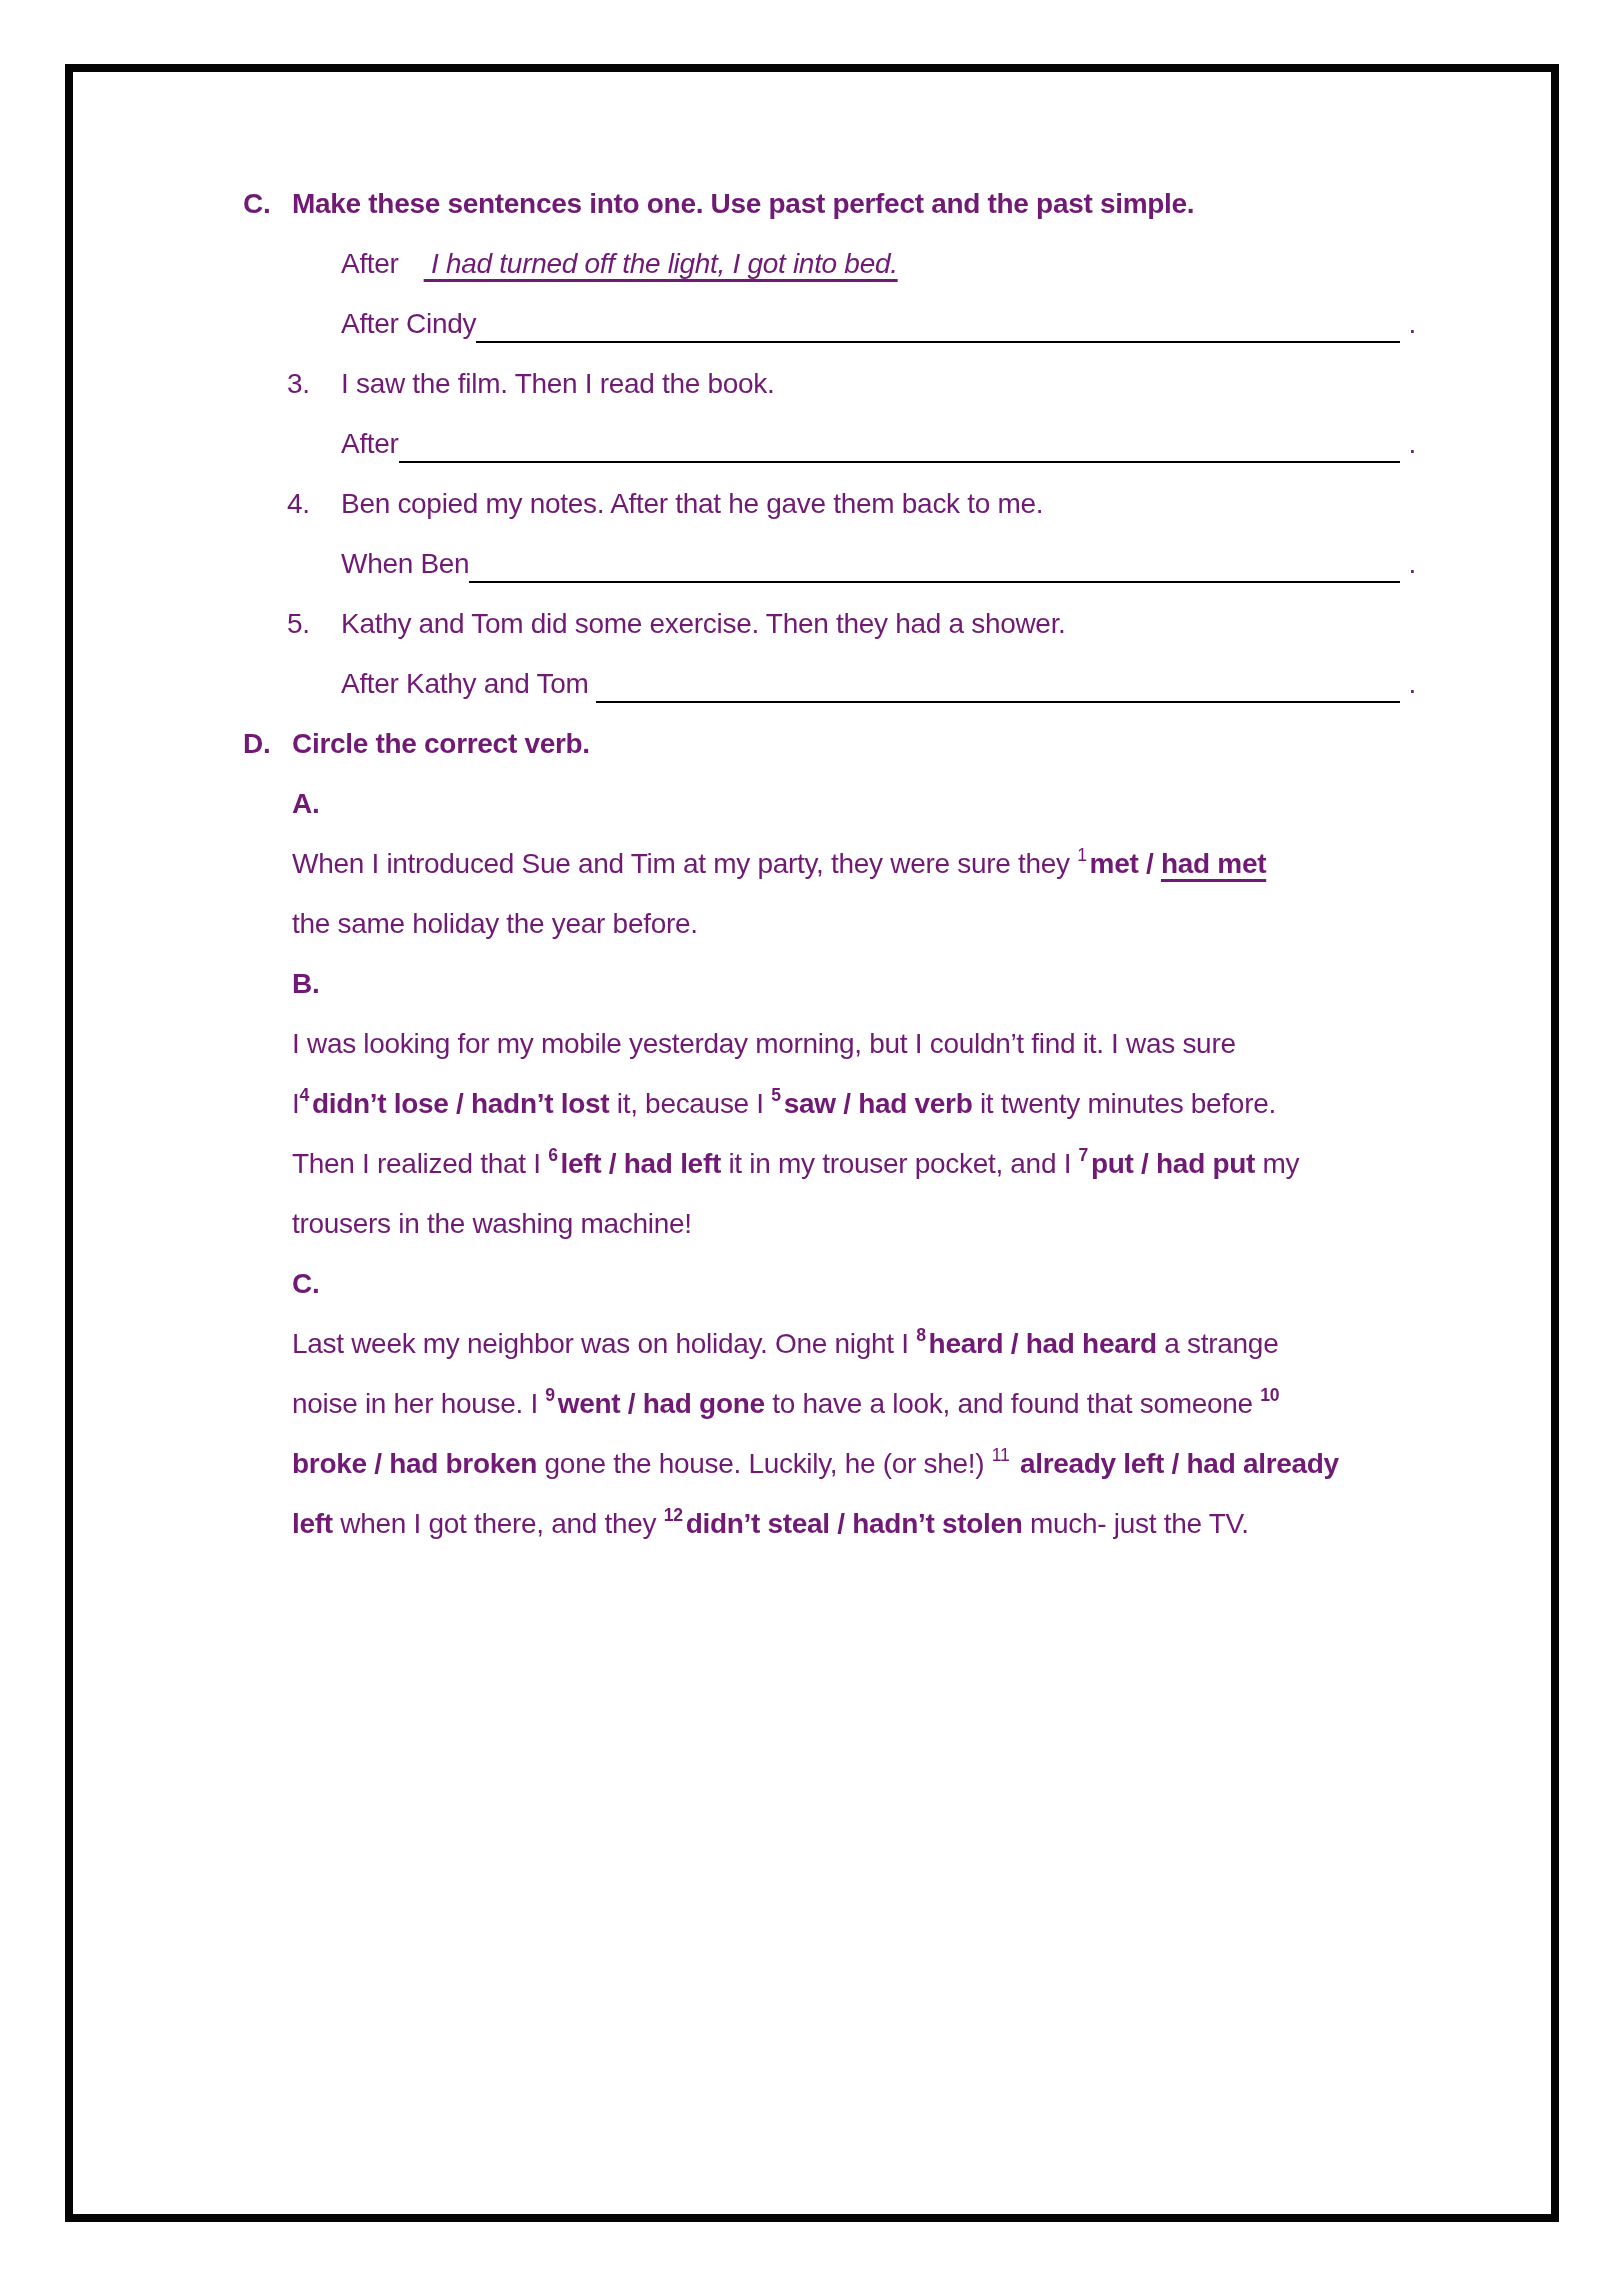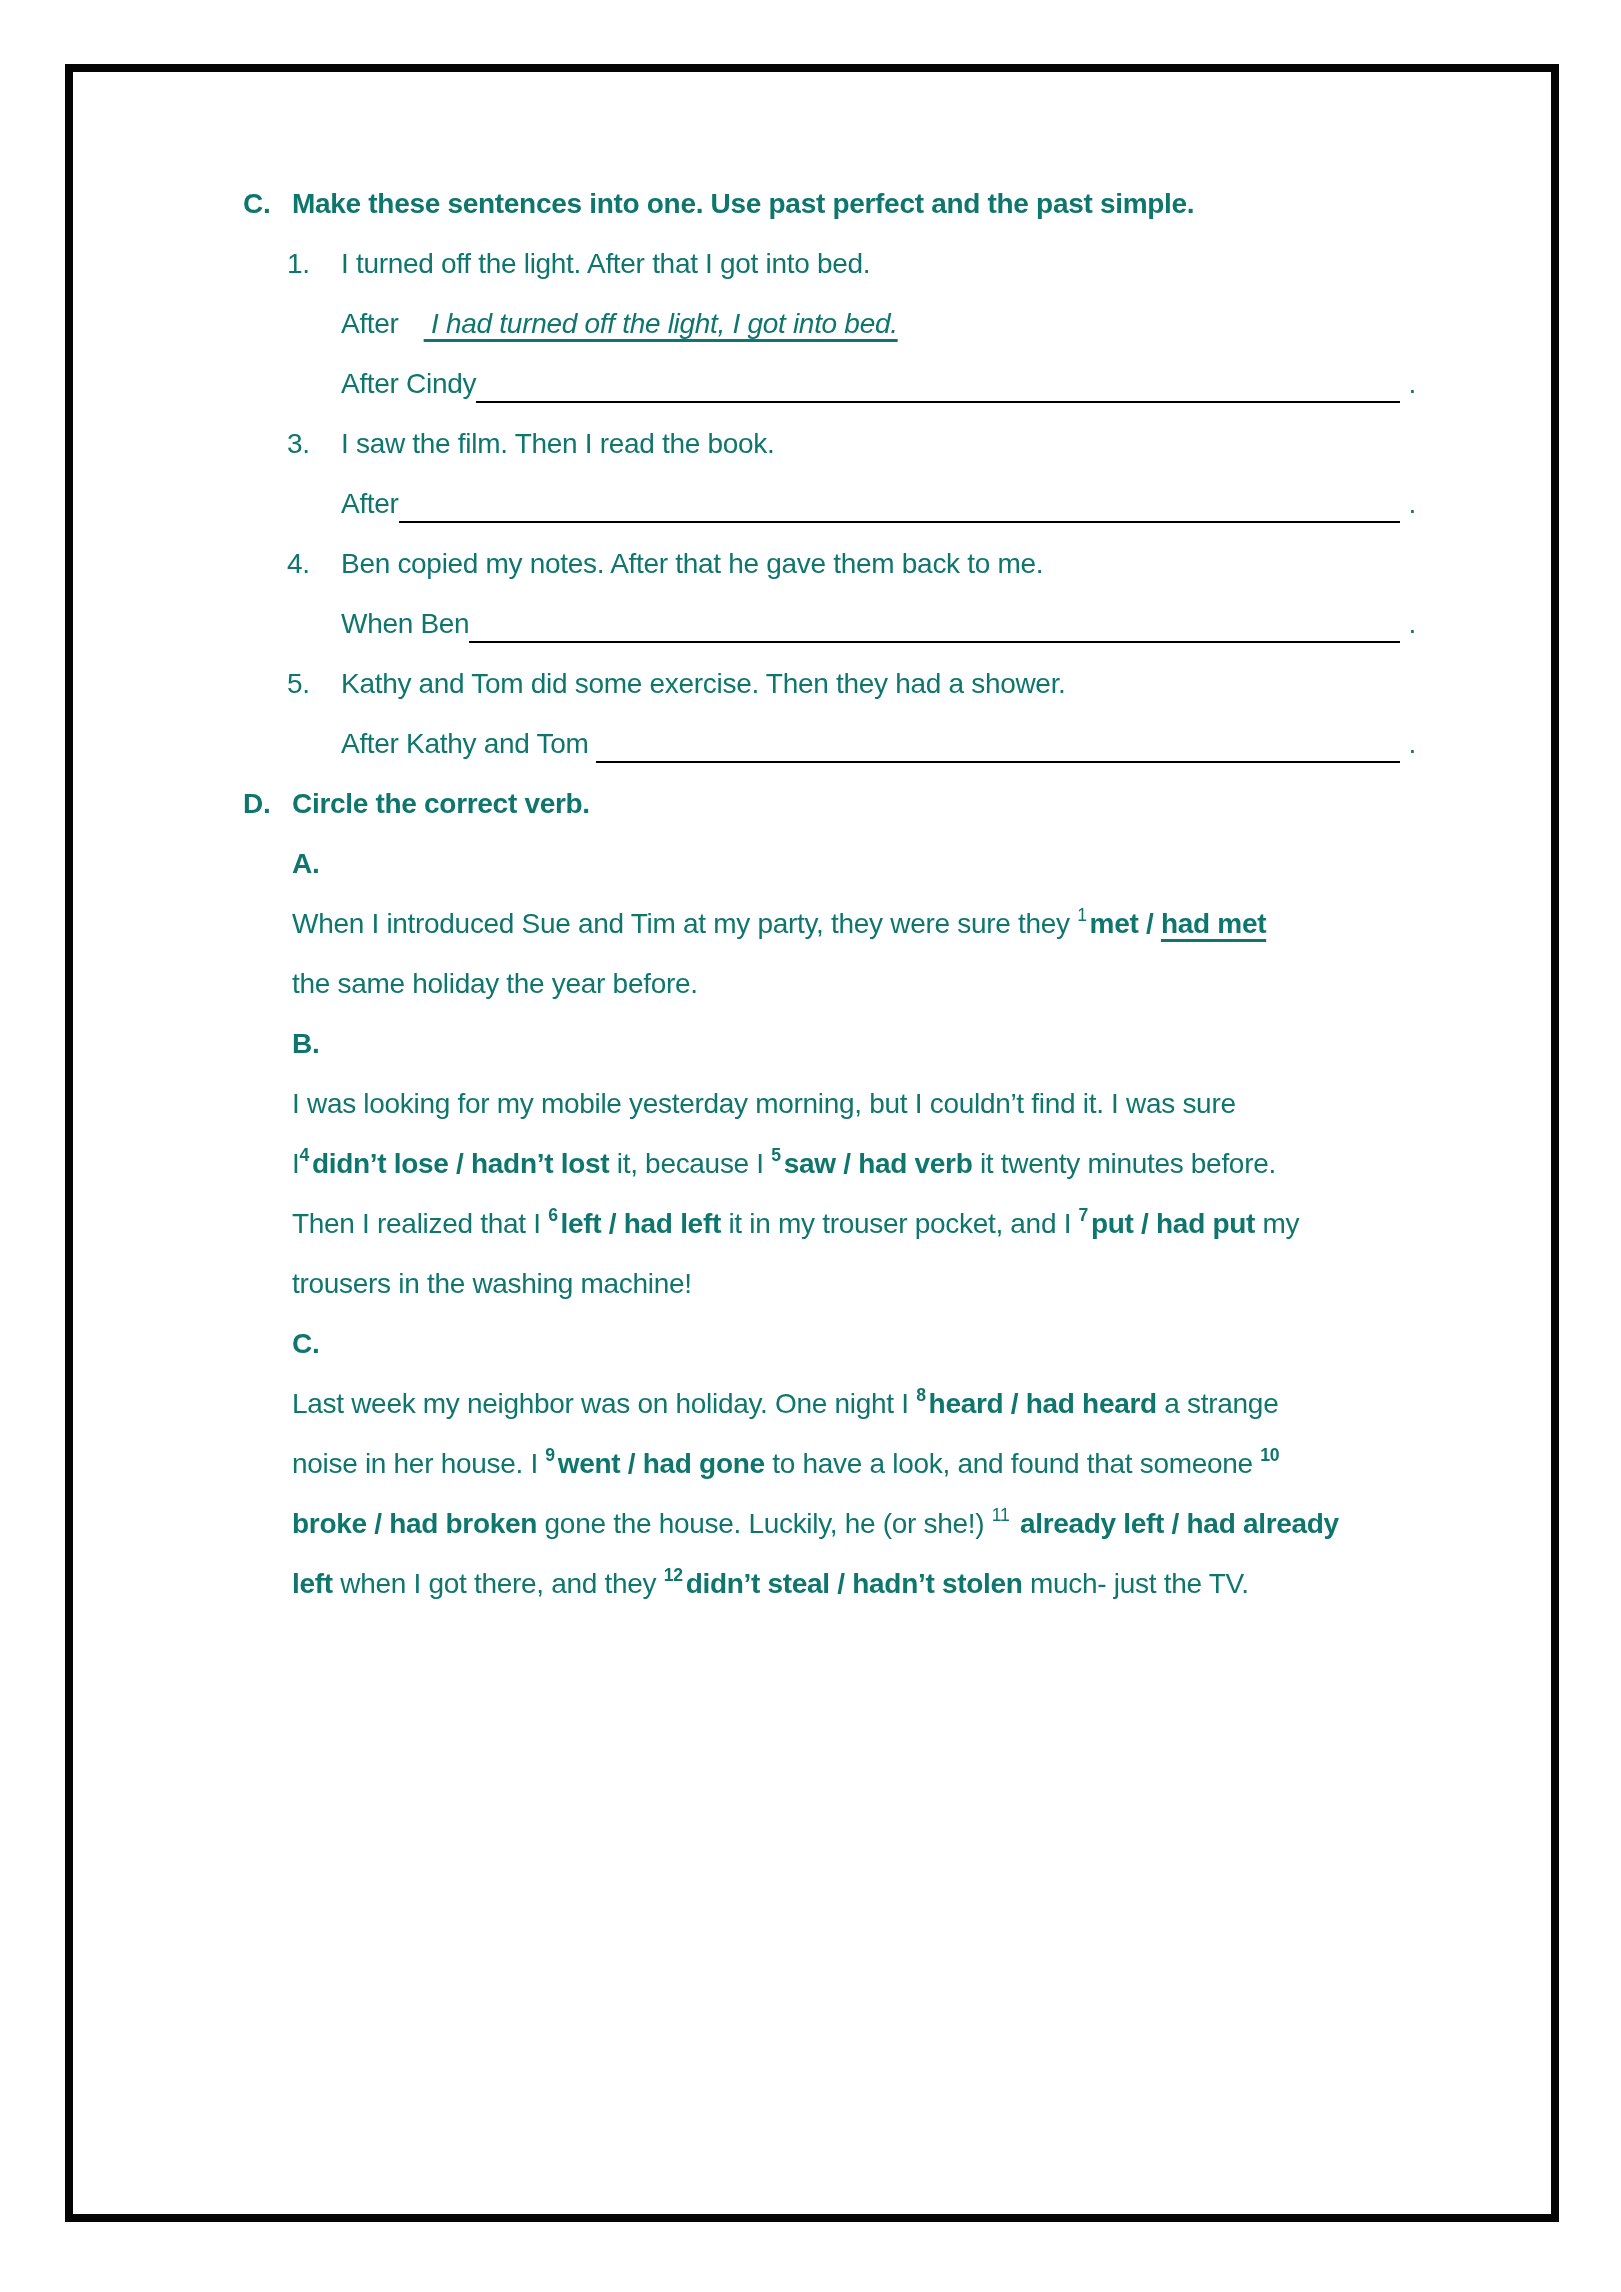--- a/index.html
+++ b/index.html
@@ -1,21 +1,21 @@
 <!DOCTYPE html>
 <html><head>
 <meta charset="utf-8">
 <style>
   html,body{margin:0;padding:0;background:#ffffff;}
   .page{
     position:relative;
     width:1621px;height:2293px;
     background:#ffffff;
     font-family:"Liberation Sans",sans-serif;
-    color:#0f766e;
+    color:#701a75;
     font-size:28px;
     letter-spacing:-0.3px;
     overflow:hidden;
   }
   .frame{
     position:absolute;left:65px;top:64px;
     width:1494px;height:2158px;
     box-sizing:border-box;
     border:8.8px solid #050505;
   }
@@ -54,23 +54,20 @@
 
 <div class="page">
   <div class="frame"></div>
 
   <div class="content">
 
     <div class="line pl-heading">
       <span class="sec-label">C.</span><span class="sec-title">Make these sentences into one. Use past perfect and the past simple.</span>
     </div>
 
-    <div class="line pl-item">
-      <span class="num">1.</span><span>I turned off the light. After that I got into bed.</span>
-    </div>
     <div class="line pl-answer">
       <span class="prefix">After</span><span class="written"> I had turned off the light, I got into bed.</span>
     </div>
 
     <div class="line pl-answer answer">
       <span class="prefix">After Cindy</span>
         <span class="blank"></span>
         <span class="endmark">.</span>
     </div>
 

